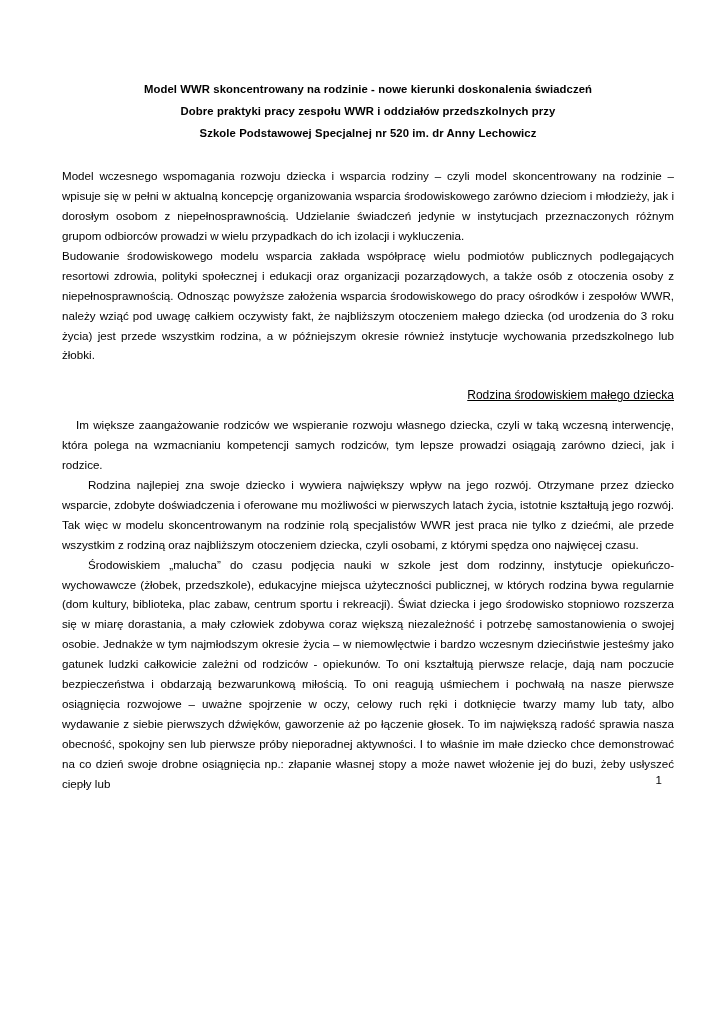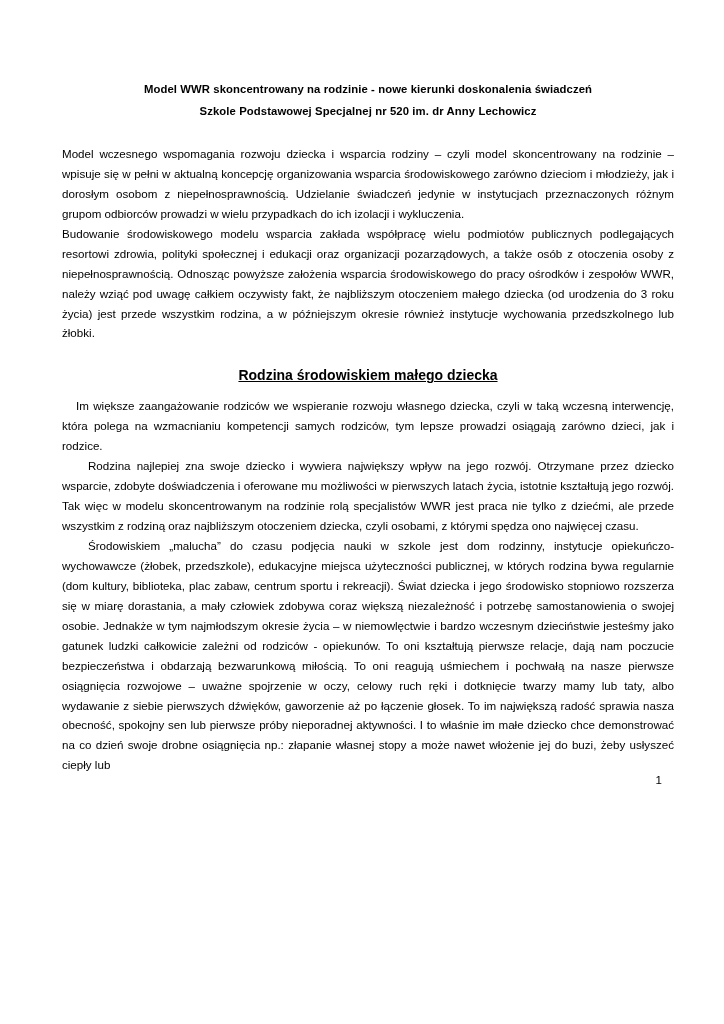--- a/index.html
+++ b/index.html
@@ -46,41 +46,42 @@
   .para + .para {
     margin-top: 0px;
   }
   .indent-first {
     text-indent: 26px;
   }
   .indent-small {
     text-indent: 14px;
   }
   .section-heading {
-    font-weight: bold;
-    font-size: 14px;
+    font-weight: normal;
+    font-size: 12px;
     text-decoration: underline;
     margin-top: 20px;
     margin-bottom: 3px;
-    text-align: center;
+    text-align: right;
   }
   .page-number {
     position: absolute;
     right: 62px;
     bottom: 38px;
     font-size: 11.5px;
   }
 </style>
 </head>
 <body>
 
 <div class="page">
 
   <div class="title-block">
     <span class="title-line">Model WWR skoncentrowany na rodzinie - nowe kierunki doskonalenia świadczeń</span>
+    <span class="title-line">Dobre praktyki pracy zespołu WWR i oddziałów przedszkolnych przy</span>
     <span class="title-line">Szkole Podstawowej Specjalnej nr 520 im. dr Anny Lechowicz</span>
   </div>
 
   <div class="body-text">
     <p class="para"> Model wczesnego wspomagania rozwoju dziecka i wsparcia rodziny – czyli model skoncentrowany na rodzinie – wpisuje się w pełni w aktualną koncepcję organizowania wsparcia środowiskowego zarówno dzieciom i młodzieży, jak i dorosłym osobom z niepełnosprawnością. Udzielanie świadczeń jedynie w instytucjach przeznaczonych różnym grupom odbiorców prowadzi w wielu przypadkach do ich izolacji i wykluczenia.</p>
     <p class="para">Budowanie środowiskowego modelu wsparcia zakłada współpracę wielu podmiotów publicznych podlegających resortowi zdrowia, polityki społecznej i edukacji oraz organizacji pozarządowych, a także osób z otoczenia osoby z niepełnosprawnością. Odnosząc powyższe założenia wsparcia środowiskowego do pracy ośrodków i zespołów WWR, należy wziąć pod uwagę całkiem oczywisty fakt, że najbliższym otoczeniem małego dziecka (od urodzenia do 3 roku życia) jest przede wszystkim rodzina, a w późniejszym okresie również instytucje wychowania przedszkolnego lub żłobki.</p>
 
     <div class="section-heading">Rodzina środowiskiem małego dziecka</div>
 
     <p class="para indent-small">Im większe zaangażowanie rodziców we wspieranie rozwoju własnego dziecka, czyli w taką wczesną interwencję, która polega na wzmacnianiu kompetencji samych rodziców, tym lepsze prowadzi osiągają zarówno dzieci, jak i rodzice.</p>

